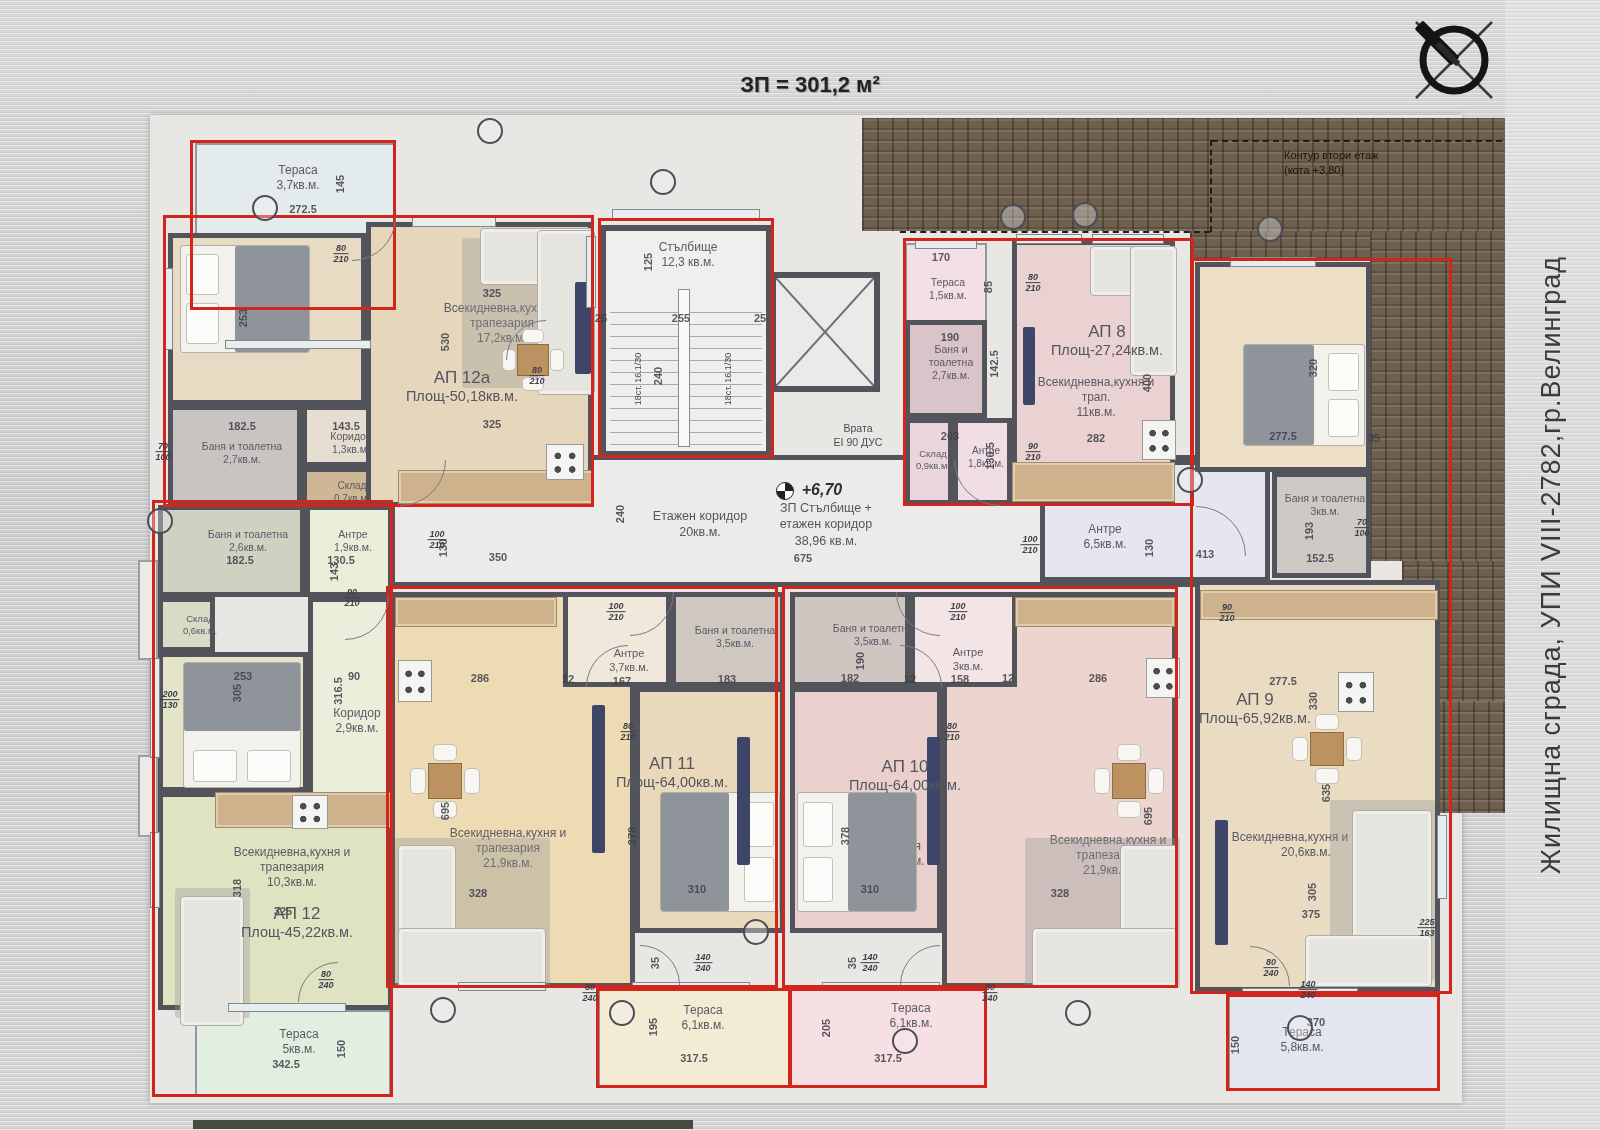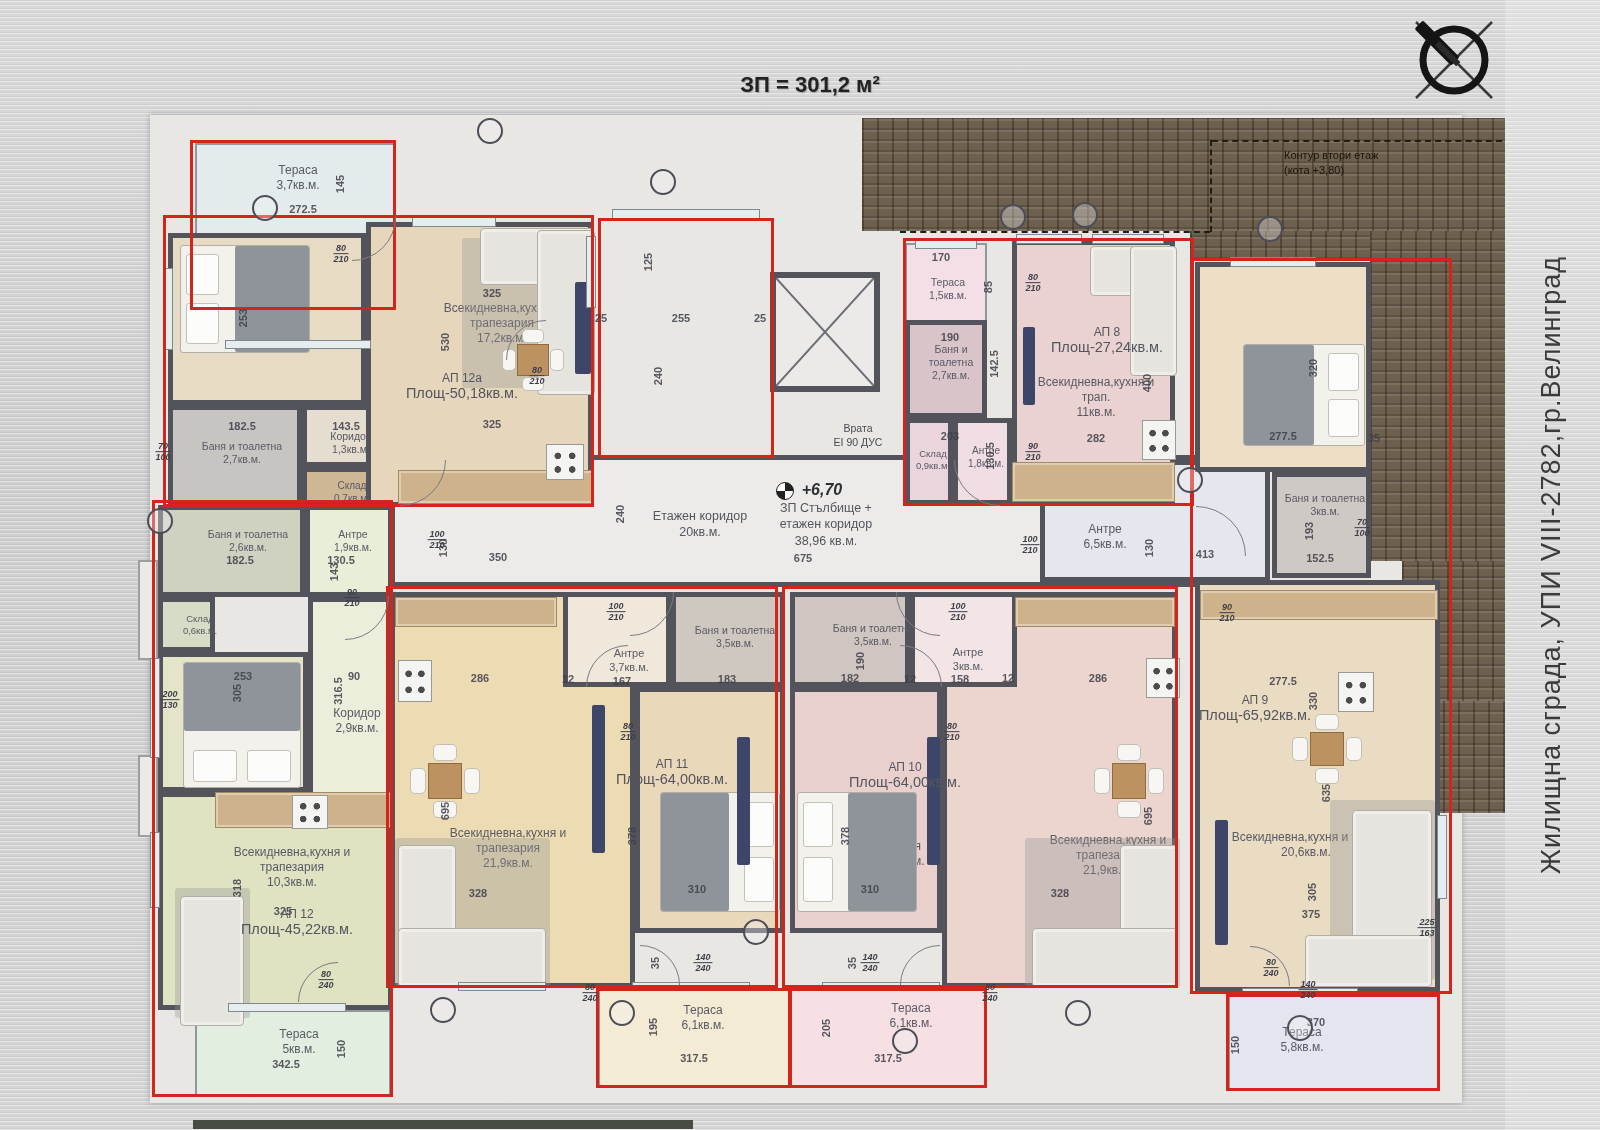--- a/index.html
+++ b/index.html
@@ -43,21 +43,21 @@
   .win{position:absolute;background:#e7edee;border:1px solid #7e8b8e;box-sizing:border-box}
   .mark{position:absolute;width:26px;height:26px;border:2px solid #4d4d57;border-radius:50%;
     transform:translate(-50%,-50%);background:rgba(242,242,242,.35);box-sizing:border-box}
   .arc{position:absolute;border:1.5px solid #7a7a82;border-radius:50%;box-sizing:border-box}
   .dim{position:absolute;font-size:11px;color:#3e3e48;transform:translate(-50%,-50%);white-space:nowrap;font-weight:bold;opacity:.85}
   .pair{position:absolute;transform:translate(-50%,-50%);font-size:9px;font-style:italic;font-weight:bold;
     text-align:center;color:#3e3e48;line-height:1.15}
   .pair .pt{display:block;border-bottom:1px solid #3e3e48;padding:0 2px}
   .pair span{display:block}
   .aplab{position:absolute;transform:translate(-50%,-50%);text-align:center;color:#55555f;white-space:nowrap}
-  .aplab .l1{display:block;font-size:12px}
+  .aplab .l1{display:block;font-size:17px}
   .aplab .l2{display:block;font-size:14.5px}
   .clab{position:absolute;transform:translate(-50%,-50%);text-align:center;color:#55555f;font-size:12.5px;line-height:1.3;display:flex;flex-direction:column}
   .elevlab{position:absolute;transform:translate(-50%,-50%);font-size:16px;font-weight:bold;font-style:italic;color:#2e2e36}
   .elevsym{position:absolute;width:16px;height:16px;border:1px solid #222;border-radius:50%;transform:translate(-50%,-50%);
     background:conic-gradient(#222 0 90deg,#fff 90deg 180deg,#222 180deg 270deg,#fff 270deg)}
   .doorlab{position:absolute;transform:translate(-50%,-50%);font-size:10.5px;color:#4a4a52;text-align:center;line-height:1.3;display:flex;flex-direction:column}
   
   .f-bed{position:absolute;background:#f3f1ec;border:1px solid #b3afa7;border-radius:3px}
   .pillow{position:absolute;background:#fcfcfa;border:1px solid #c5c1b8;border-radius:3px;box-sizing:border-box}
   .pillow.L,.pillow.R{width:26%;height:38%}
@@ -95,20 +95,30 @@
     <div class="paper"></div>
     <div class="roof" style="left:862px;top:118px;width:643px;height:113px"></div>
     <div class="roof" style="left:1190px;top:231px;width:315px;height:30px"></div>
     <div class="roof" style="left:1370px;top:231px;width:135px;height:330px"></div>
     <div class="roof" style="left:1402px;top:561px;width:103px;height:140px"></div>
     <div class="roof" style="left:1428px;top:701px;width:77px;height:112px"></div>
     <div class="dash-h" style="left:900px;top:231px;width:310px"></div>
     <div class="dash-v" style="left:1210px;top:140px;height:92px"></div>
     <div class="dash-h" style="left:1212px;top:140px;width:290px"></div>
 
+    <div class="stairblock">
+      <div class="rlabel" style="left:82px;top:24px;width:110px">
+        <span>Стълбище</span>
+        <span>12,3 кв.м.</span>
+      </div>
+      <div class="treads"></div>
+      <div class="rail"></div>
+      <span class="steplab" style="left:32px;top:148px">18ст. 16.1/30</span>
+      <span class="steplab" style="left:122px;top:148px">18ст. 16.1/30</span>
+    </div>
 
     <div class="elev">
       <svg width="100%" height="100%" viewBox="0 0 100 100" preserveAspectRatio="none">
         <path d="M0 0 L100 100 M100 0 L0 100" stroke="#6e6e76" stroke-width="2" fill="none" vector-effect="non-scaling-stroke"></path>
       </svg>
     </div>
 
     <div class="slab" style="left:138px;top:560px;width:20px;height:100px"></div>
     <div class="slab" style="left:138px;top:755px;width:20px;height:82px"></div>
     <div class="bstrip"></div>

